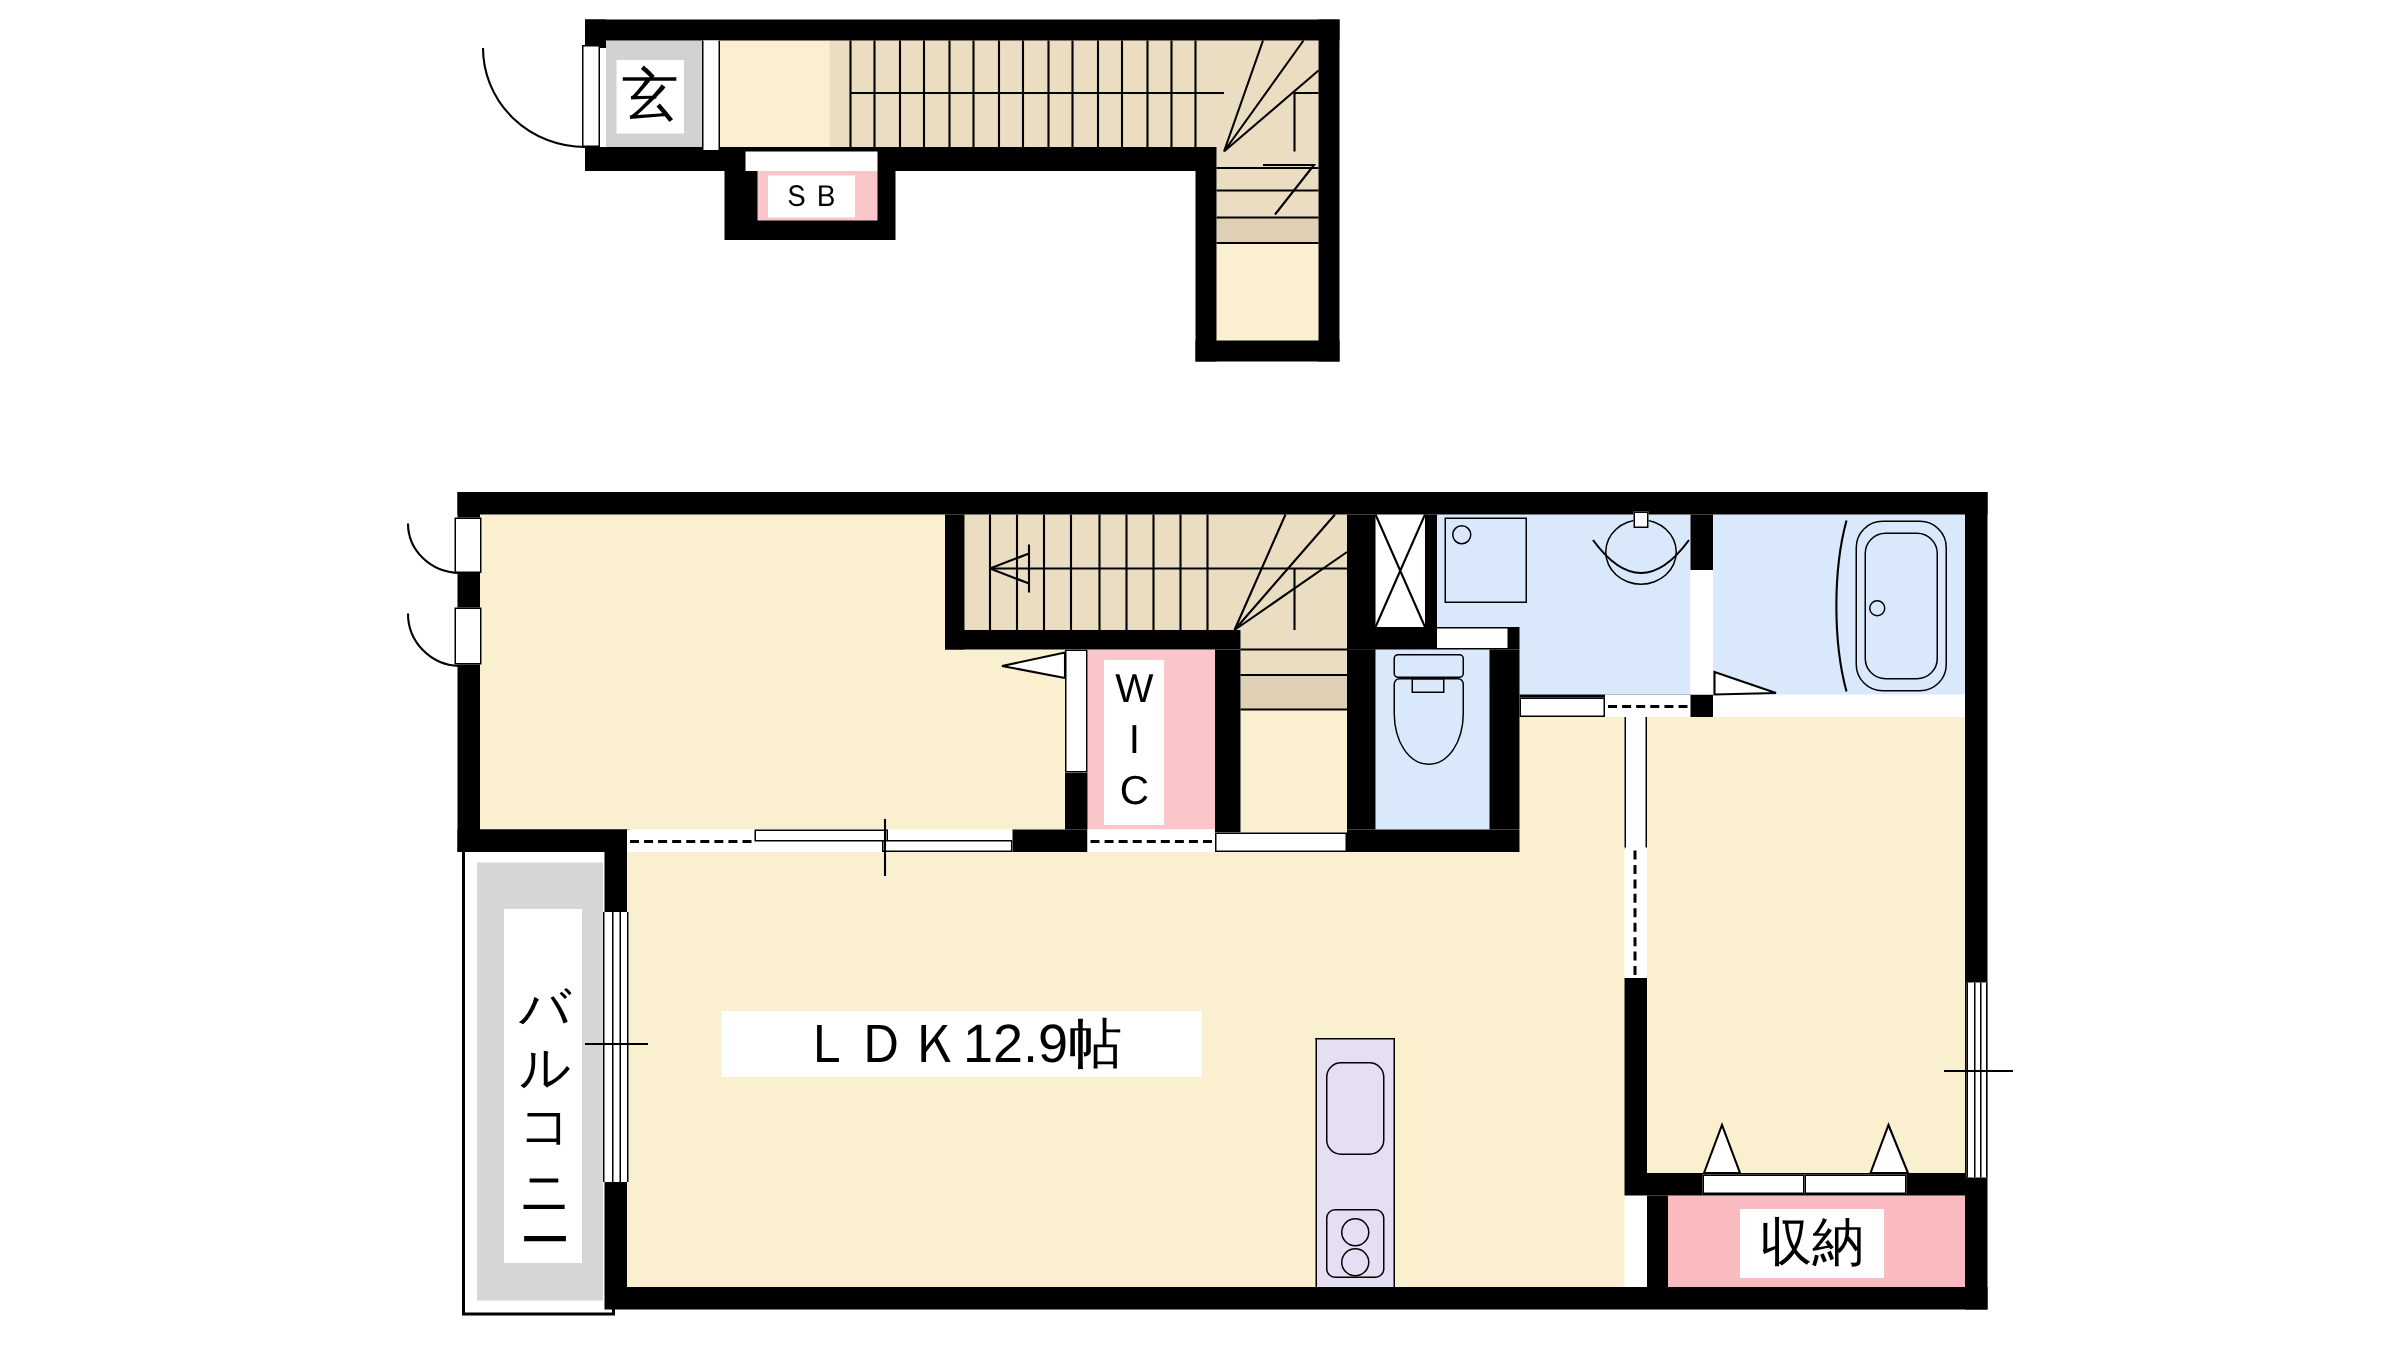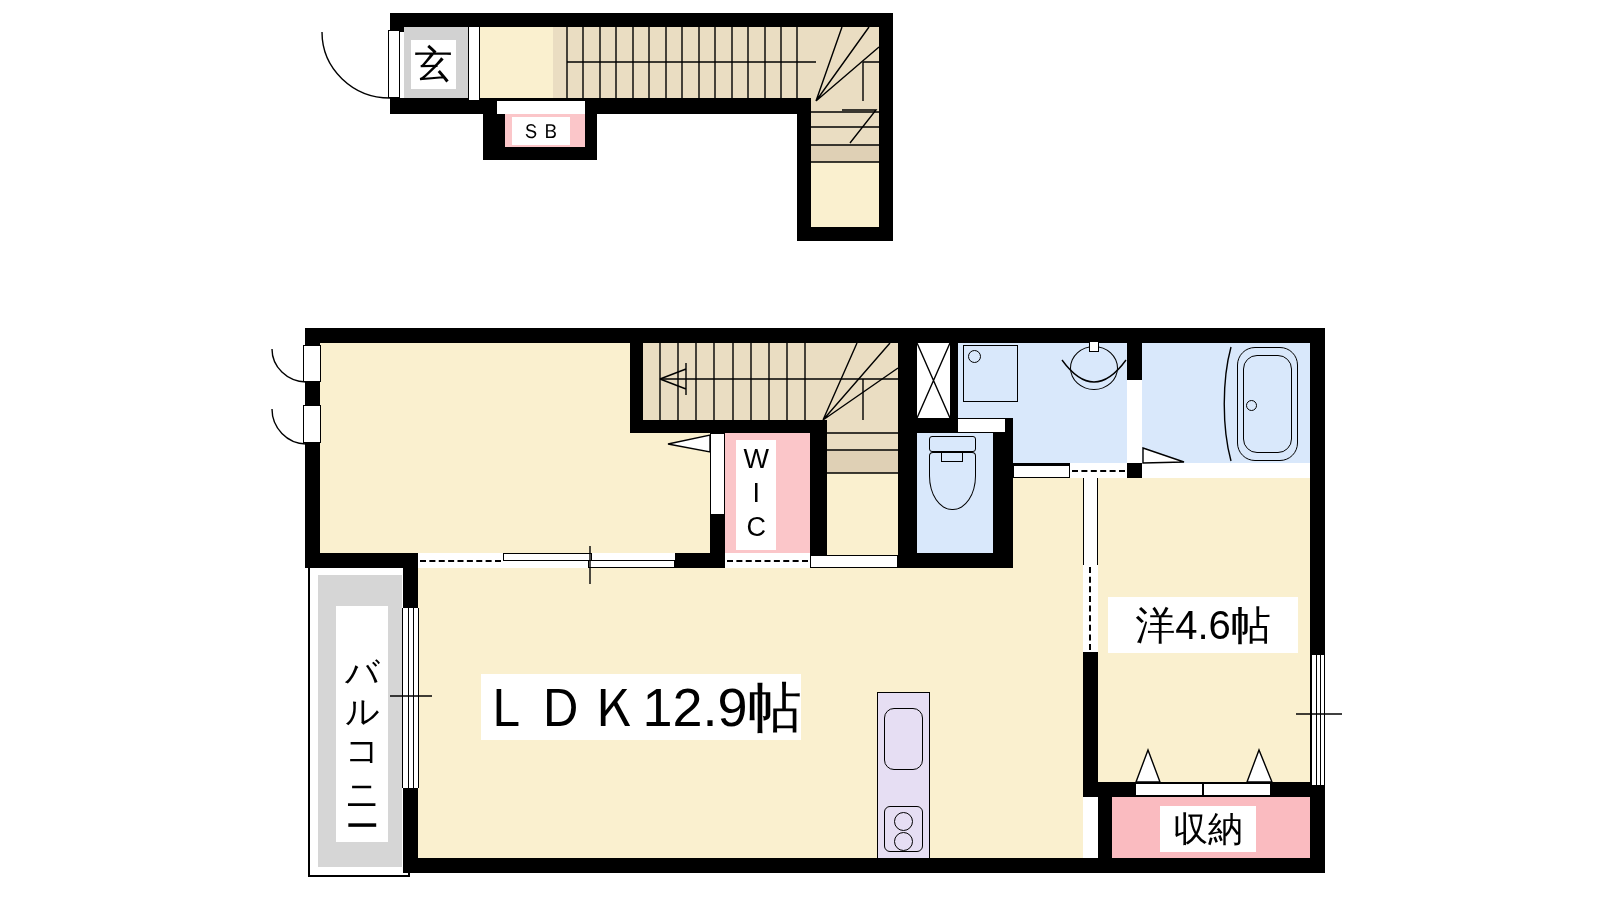--- a/index.html
+++ b/index.html
@@ -171,18 +171,17 @@
     <path d="M1062,360 Q1094,404 1126,360"></path>
 
     <path d="M1231,347 C1222,380 1222,428 1231,461"></path>
 
     <path d="M390,696H432"></path>
     <path d="M1296,714H1342"></path>
     <path d="M590,546V584"></path>
   </svg>
 
   <div class="abs lbl vert" style="left:736px;top:440px;width:40px;height:110px;font-size:27px;letter-spacing:4px;">WIC</div>
-  <div class="abs lbl" style="left:481px;top:674px;width:320px;height:66px;font-size:54px;">ＬＤＫ12.9帖</div>
-  <div class="abs lbl" style="left:1108px;top:597px;width:190px;height:56px;font-size:40px;">洋4.6帖</div>
+  <div class="abs lbl" style="left:481px;top:674px;width:320px;height:44px;font-size:36px;">ＬＤＫ12.9帖</div>
   <div class="abs lbl" style="left:1160px;top:806px;width:96px;height:46px;font-size:35px;">収納</div>
   <div class="abs lbl vert" style="left:336px;top:606px;width:52px;height:236px;font-size:34px;letter-spacing:5px;">バルコニー</div>
 
 </div>
 
 </body></html>

